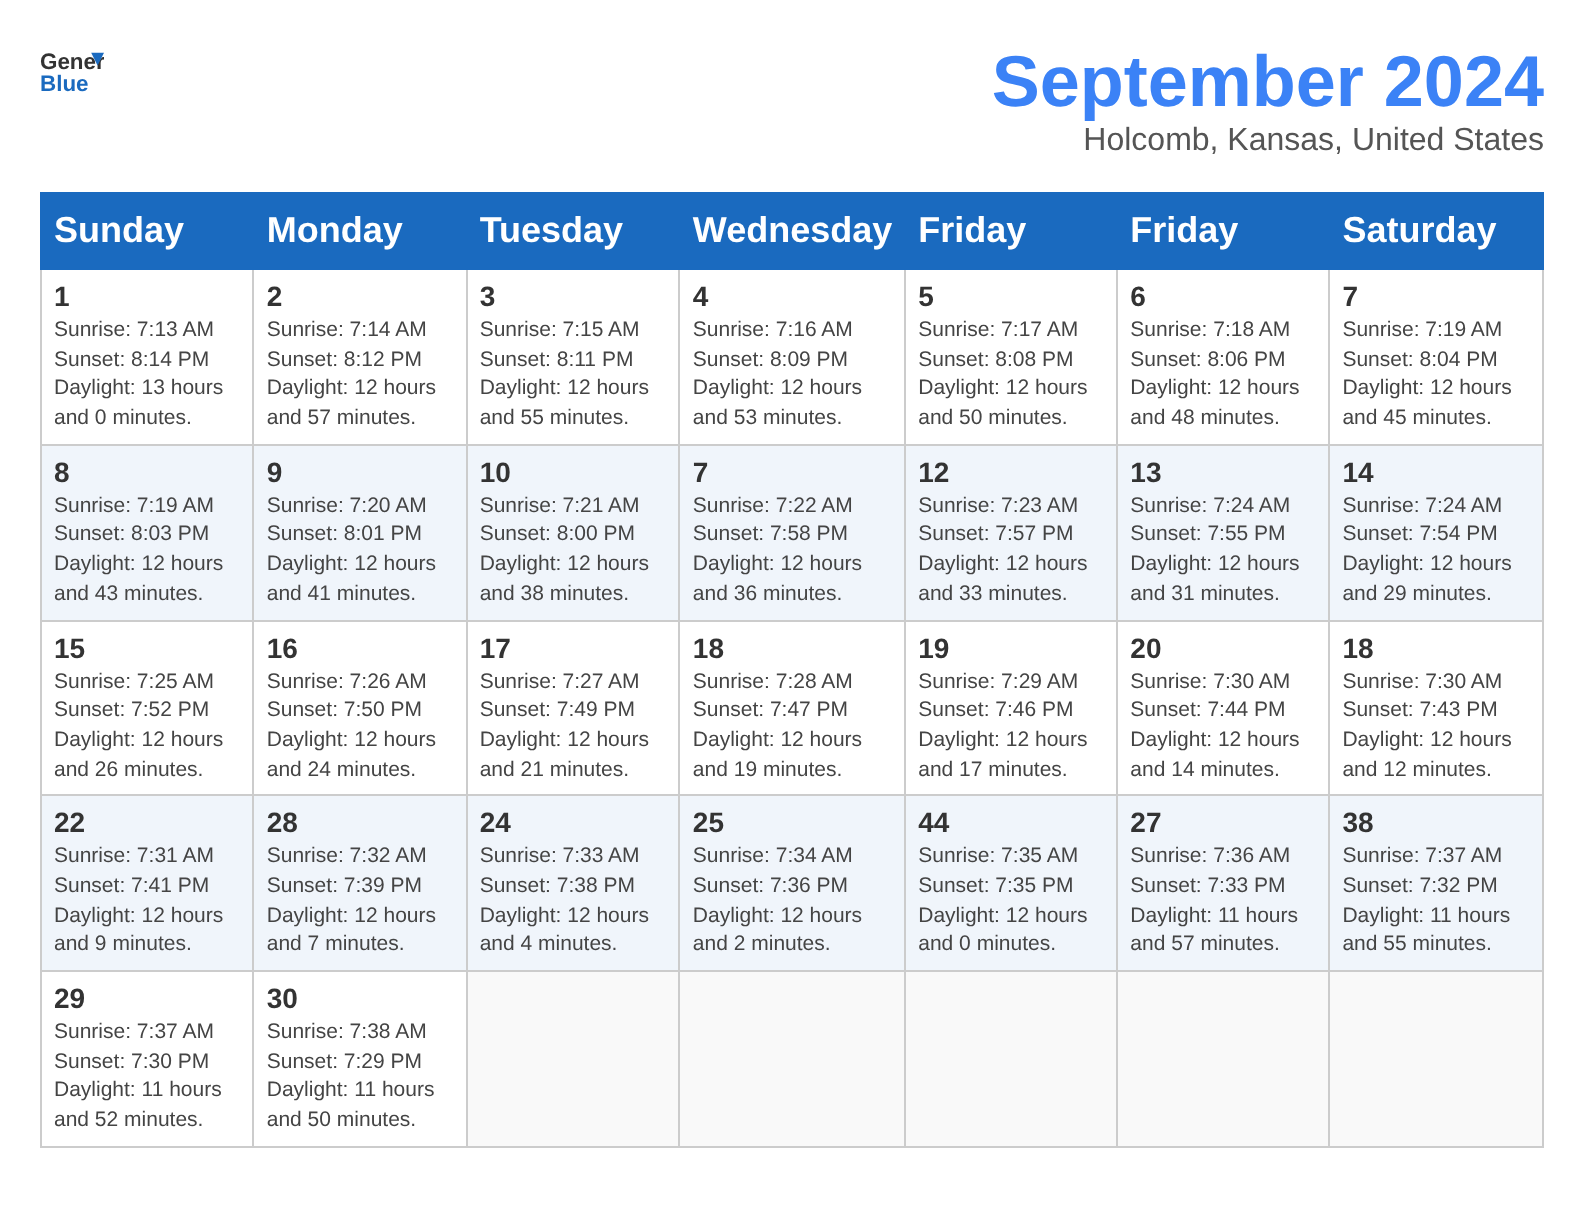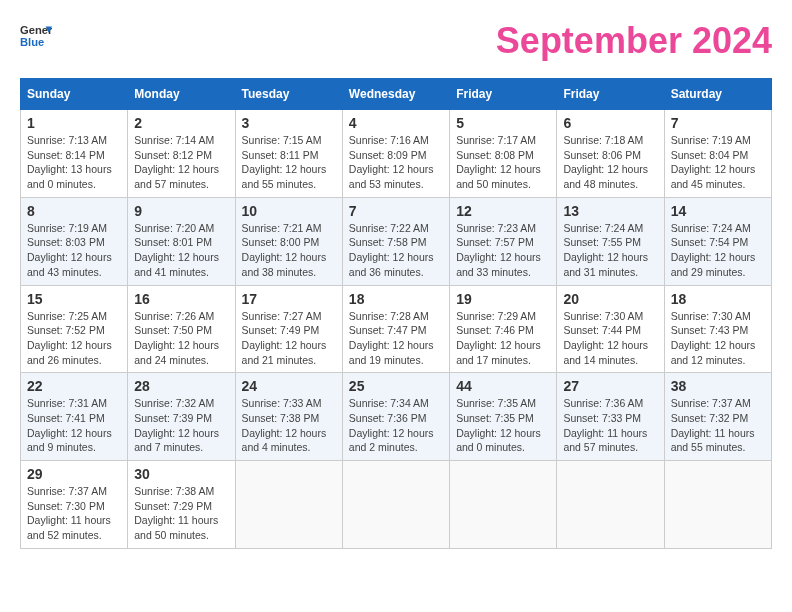--- a/index.html
+++ b/index.html
@@ -24,37 +24,37 @@
     .logo-icon {
       width: 32px;
       height: 32px;
     }
     .title-area {
       text-align: right;
     }
     .month-title {
       font-size: 36px;
       font-weight: bold;
-      color: #ec4899;
+      color: #3b82f6;
     }
     .location-title {
       font-size: 16px;
       color: #555;
     }
     table {
       width: 100%;
       border-collapse: collapse;
       font-size: 11px;
     }
     thead th {
       background-color: #1a6abf;
       color: #fff;
       padding: 8px 6px;
       text-align: left;
-      font-size: 12px;
+      font-size: 18px;
       font-weight: bold;
       border: 1px solid #1a6abf;
       margin-left: 36px;
     }
     tbody td {
       border: 1px solid #ccc;
       vertical-align: top;
       padding: 5px 6px;
       width: calc(100% / 7);
       min-height: 70px;
@@ -85,20 +85,21 @@
 <div class="header-area">
   <div class="logo">
     <svg class="logo-icon" viewBox="0 0 40 40" xmlns="http://www.w3.org/2000/svg">
       <text y="18" font-size="14" font-weight="bold" fill="#333" font-family="Arial">General</text>
       <text y="32" font-size="14" font-weight="bold" fill="#1a6abf" font-family="Arial">Blue</text>
       <polygon points="32,8 40,8 36,16" fill="#1a6abf"></polygon>
     </svg>
   </div>
   <div class="title-area">
     <div class="month-title">September 2024</div>
+    <div class="location-title">Holcomb, Kansas, United States</div>
   </div>
 </div>
 
 <table>
   <thead>
     <tr>
       <th>Sunday</th>
       <th>Monday</th>
       <th>Tuesday</th>
       <th>Wednesday</th>

